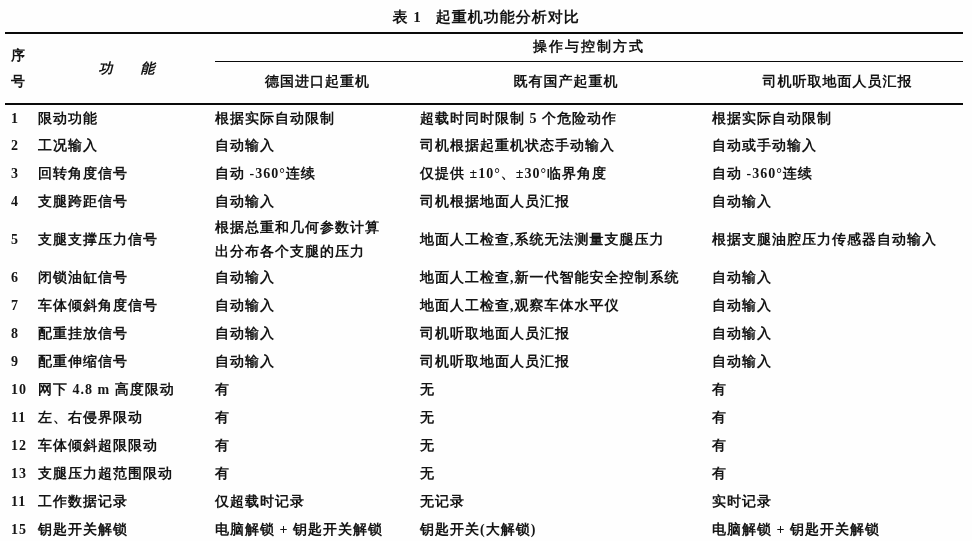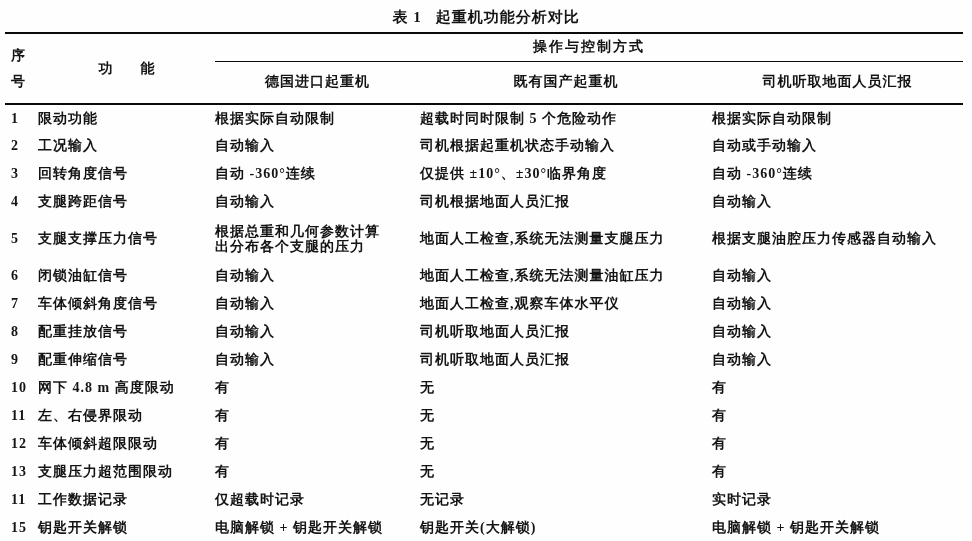--- a/index.html
+++ b/index.html
@@ -52,40 +52,41 @@
   thead tr.h-sub   { height: 43px; }
   th.h-seq {
     vertical-align: middle;
     padding-left: 6px;
     border-bottom: 2.5px solid #0a0a0a;
   }
   th.h-seq div { line-height: 26px; }
   th.h-func {
     text-align: center;
     border-bottom: 2.5px solid #0a0a0a;
+    font-style: italic;
   }
   th.h-span {
     text-align: center;
     border-bottom: 1.5px solid #0a0a0a;
     letter-spacing: 2px;
     margin-top: 37px;
   }
   tr.h-sub th {
     text-align: center;
     border-bottom: 2.5px solid #0a0a0a;
     letter-spacing: 1px;
   }
   tbody tr { height: 28px; }
   tbody tr.tall { height: 46px; }
   td.c-seq { padding-left: 6px; }
   td { letter-spacing: 1px; }
   .wrap-narrow {
     display: inline-block;
     max-width: 170px;
-    line-height: 15px;
+    line-height: 24px;
   }
 </style>
 </head>
 <body>
 
 <div class="page">
 
   <div class="title">
     <span class="t-label">表 1</span><span>起重机功能分析对比</span>
   </div>
@@ -146,21 +147,21 @@
         <td class="c-seq">5</td>
         <td>支腿支撑压力信号</td>
         <td><span class="wrap-narrow">根据总重和几何参数计算出分布各个支腿的压力</span></td>
         <td>地面人工检查,系统无法测量支腿压力</td>
         <td>根据支腿油腔压力传感器自动输入</td>
       </tr>
       <tr>
         <td class="c-seq">6</td>
         <td>闭锁油缸信号</td>
         <td>自动输入</td>
-        <td>地面人工检查,系统无法测量油缸压力</td>
+        <td>地面人工检查,新一代智能安全控制系统</td>
         <td>自动输入</td>
       </tr>
       <tr>
         <td class="c-seq">7</td>
         <td>车体倾斜角度信号</td>
         <td>自动输入</td>
         <td>地面人工检查,观察车体水平仪</td>
         <td>自动输入</td>
       </tr>
       <tr>

